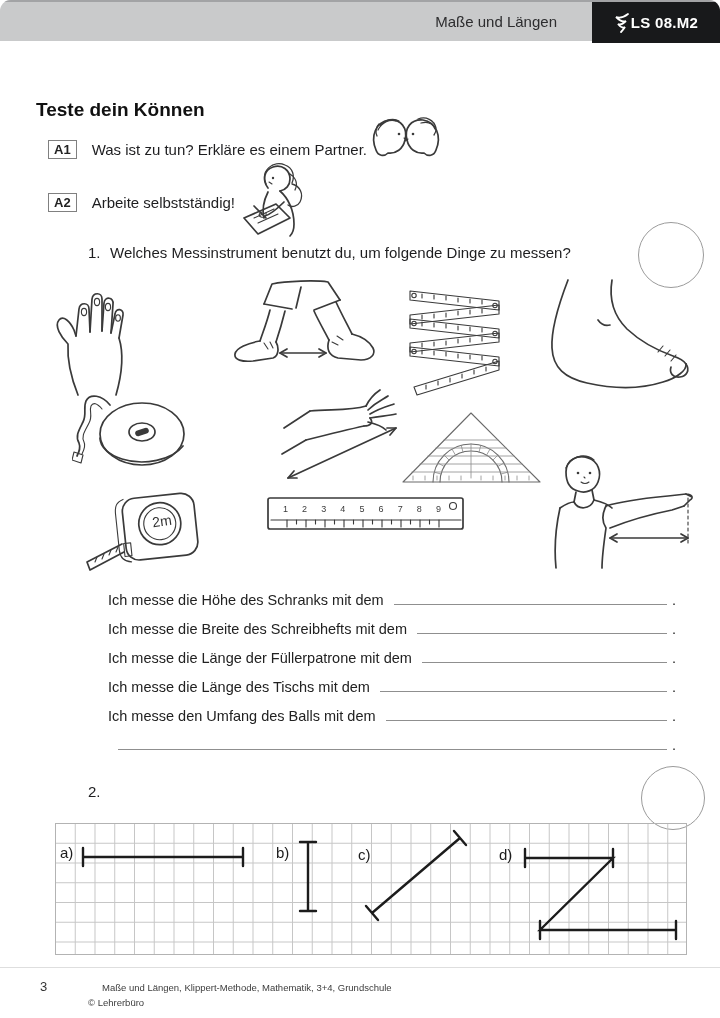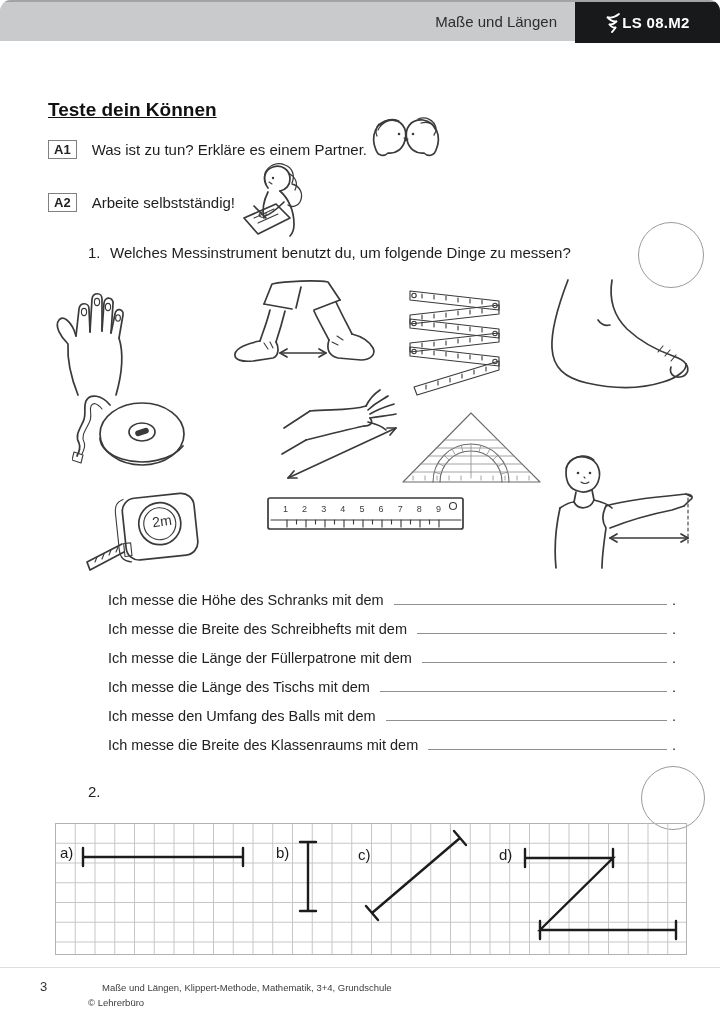--- a/index.html
+++ b/index.html
@@ -1,24 +1,24 @@
 <!DOCTYPE html>
 <html><head>
 <meta charset="utf-8">
 <style>
   html,body{margin:0;padding:0;background:#fff;}
   #page{position:relative;width:720px;height:1018px;background:#fff;overflow:hidden;
         font-family:"Liberation Sans",sans-serif;color:#1e1e20;border-radius:11px;}
   
   #topbar{position:absolute;left:0;top:0;width:720px;height:41px;background:#c9cacb;border-top:2px solid #a2a3a5;box-sizing:border-box;}
   #course-title{position:absolute;right:163px;top:0;height:39px;line-height:39px;font-size:15px;color:#2d2d2f;}
-  #badge{position:absolute;right:0;top:0;width:145px;height:41px;background:#18191b;display:flex;align-items:center;justify-content:center;gap:1px;}
+  #badge{position:absolute;right:0;top:0;width:128px;height:41px;background:#18191b;display:flex;align-items:center;justify-content:center;gap:1px;}
   #badge .lbl{color:#fff;font-weight:bold;font-size:15px;letter-spacing:.3px;}
   
-  #page-title{position:absolute;left:48px;top:99px;font-size:19px;font-weight:bold;color:#111;text-decoration:underline;}
+  #page-title{position:absolute;left:36px;top:99px;font-size:19px;font-weight:bold;color:#111;}
   .task-row{position:absolute;left:48px;display:flex;align-items:center;font-size:15px;}
   .code-box{border:1px solid #808080;font-weight:bold;font-size:13px;padding:1px 5px;margin-right:15px;color:#222;}
   
   .q-row{position:absolute;left:88px;display:flex;font-size:15px;}
   .q-num{width:22px;flex:none;}
   .score-circle{position:absolute;border:1.5px solid #9b9b9b;border-radius:50%;background:#fff;}
   
   .art{position:absolute;}
   .art path,.art line,.art rect,.art circle,.art ellipse,.art polyline{stroke:#3a3a3a;fill:none;stroke-width:1.7;stroke-linecap:round;stroke-linejoin:round;}
   .art .dot{fill:#3a3a3a;stroke:none;}
@@ -259,21 +259,20 @@
         <span class="txt">Ich messe die Länge des Tischs mit dem</span>
         <span class="blank"></span>
         <span>.</span>
       </div>
     <div class="sent-row">
         <span class="txt">Ich messe den Umfang des Balls mit dem</span>
         <span class="blank"></span>
         <span>.</span>
       </div>
     <div class="sent-row">
-        <span class="txt">Ich messe die Breite des Klassenraums mit dem</span>
         <span class="blank"></span>
         <span>.</span>
       </div>
   </div>
 
   <div class="q-row" style="top:783px;width:540px;">
     <span class="q-num">2.</span>
   </div>
   <div class="score-circle" style="left:641px;top:766px;width:62px;height:62px;"></div>
 

